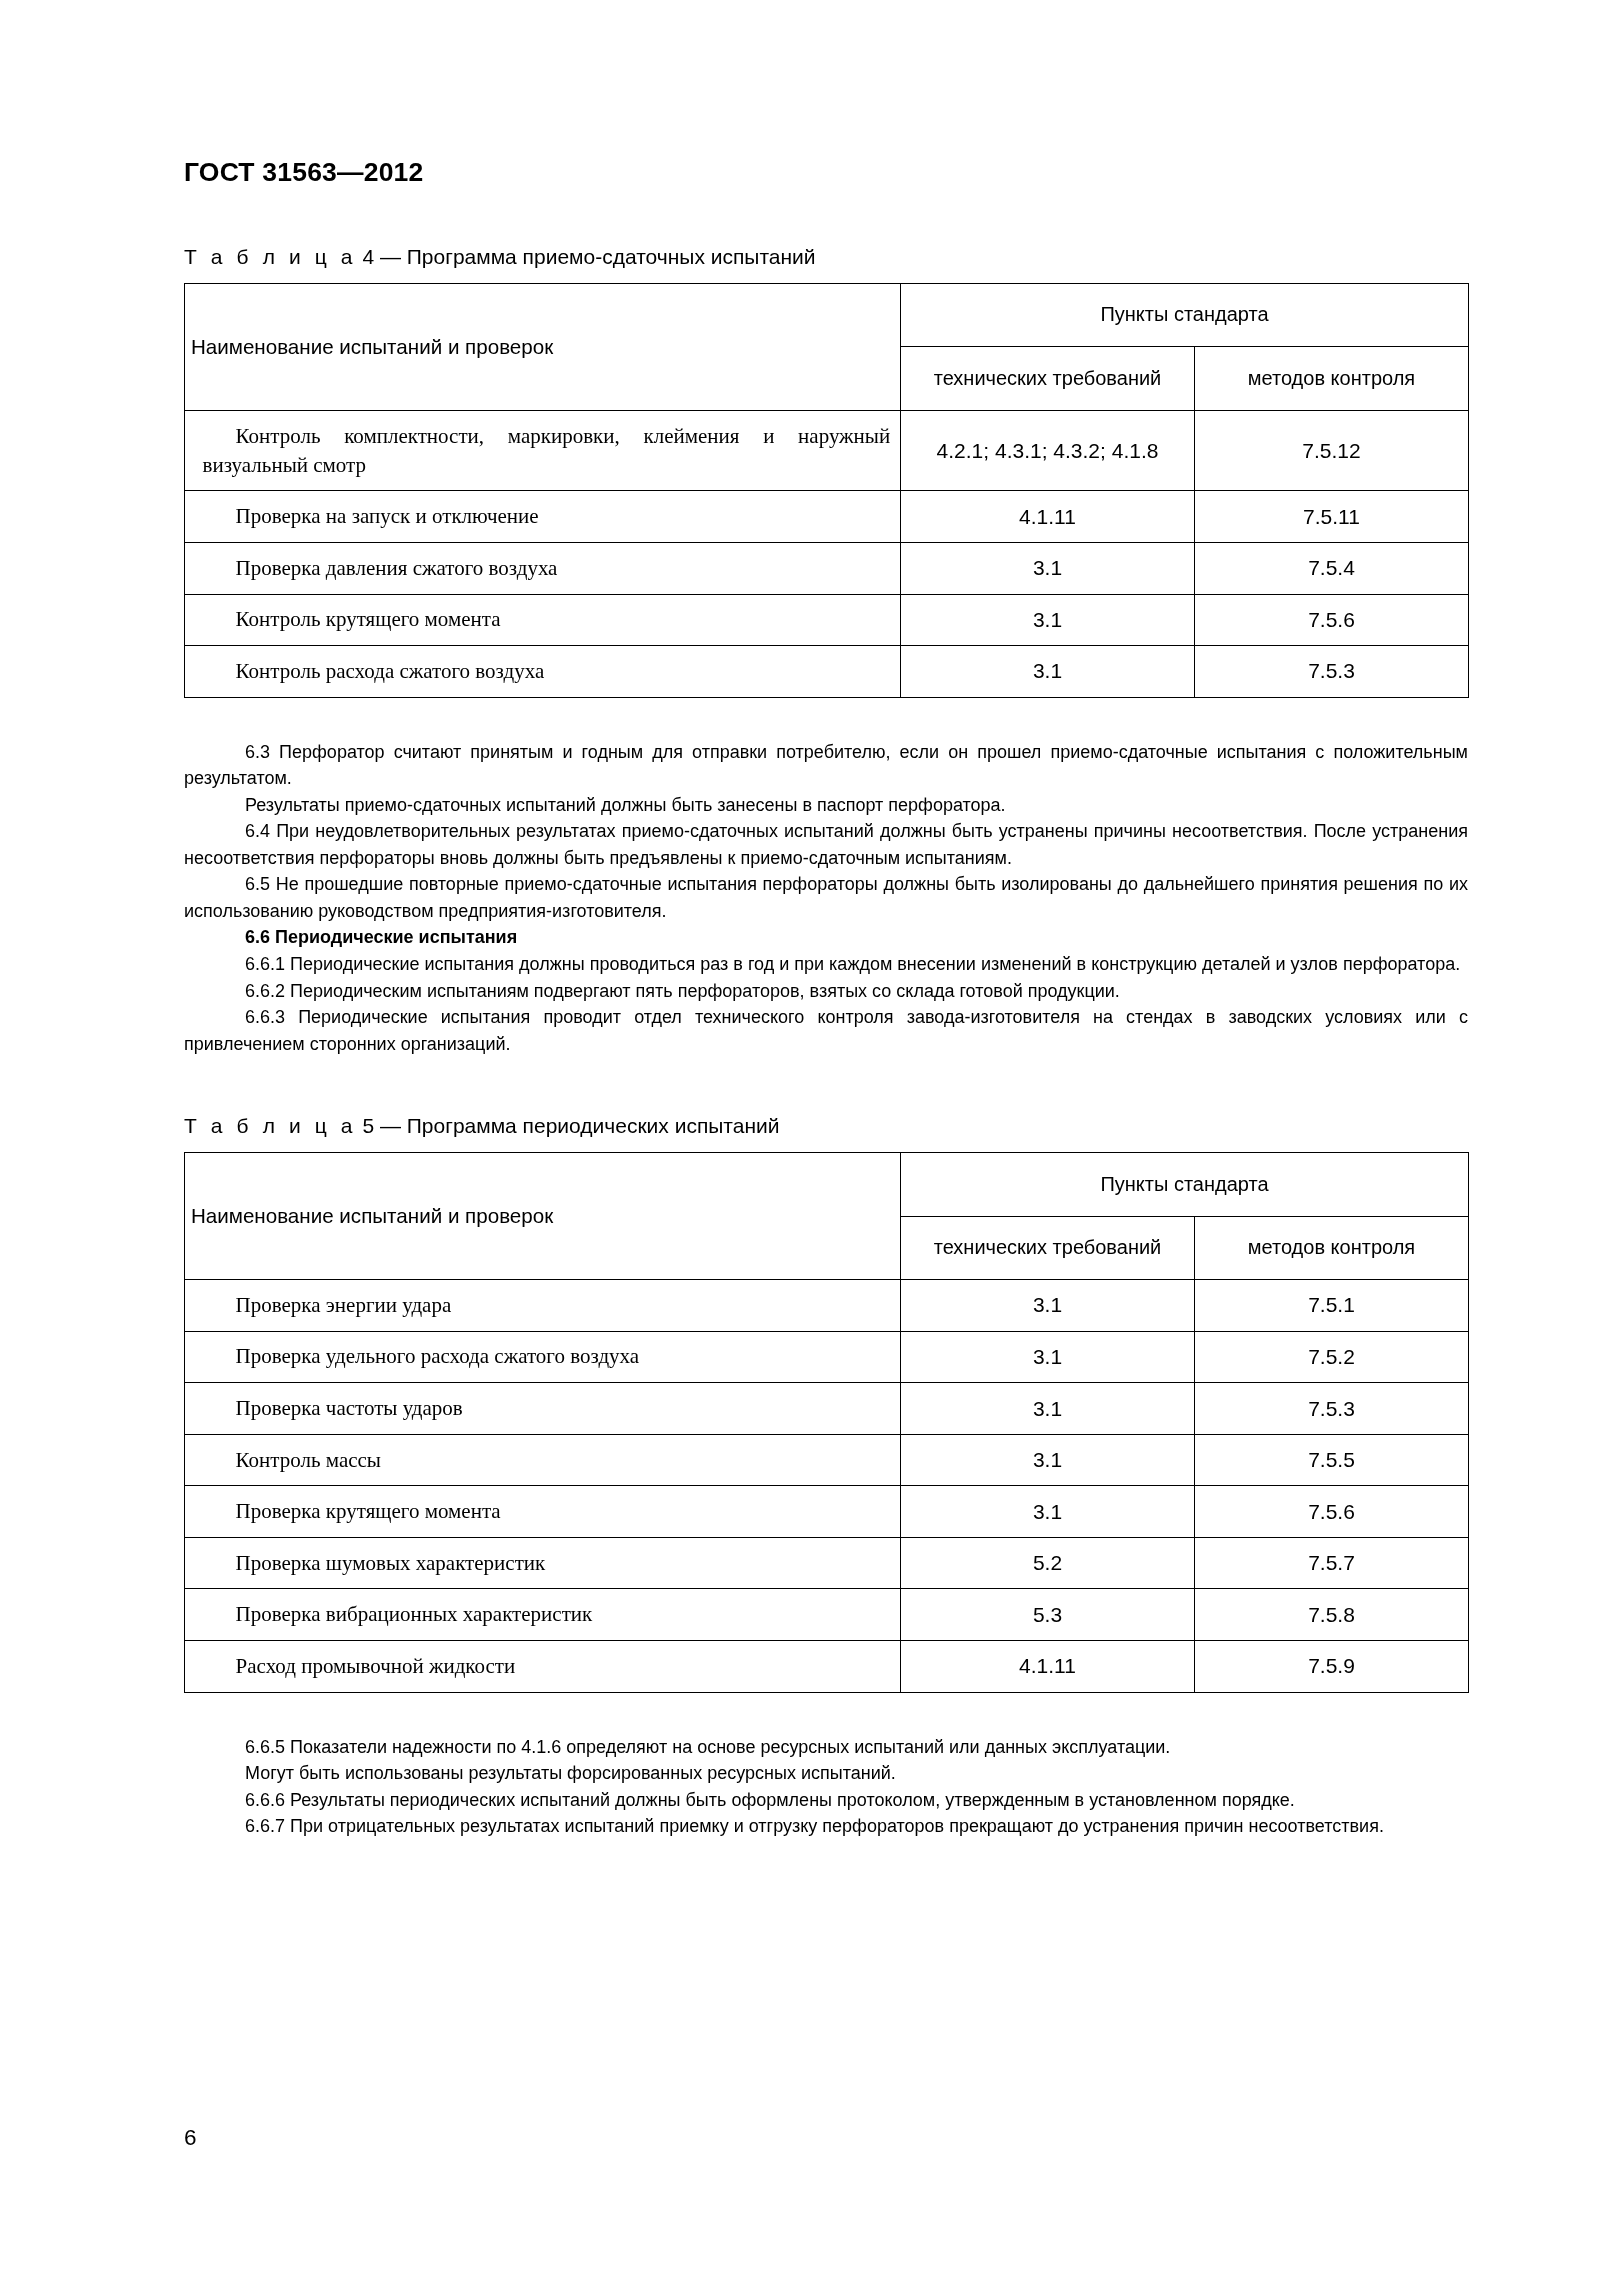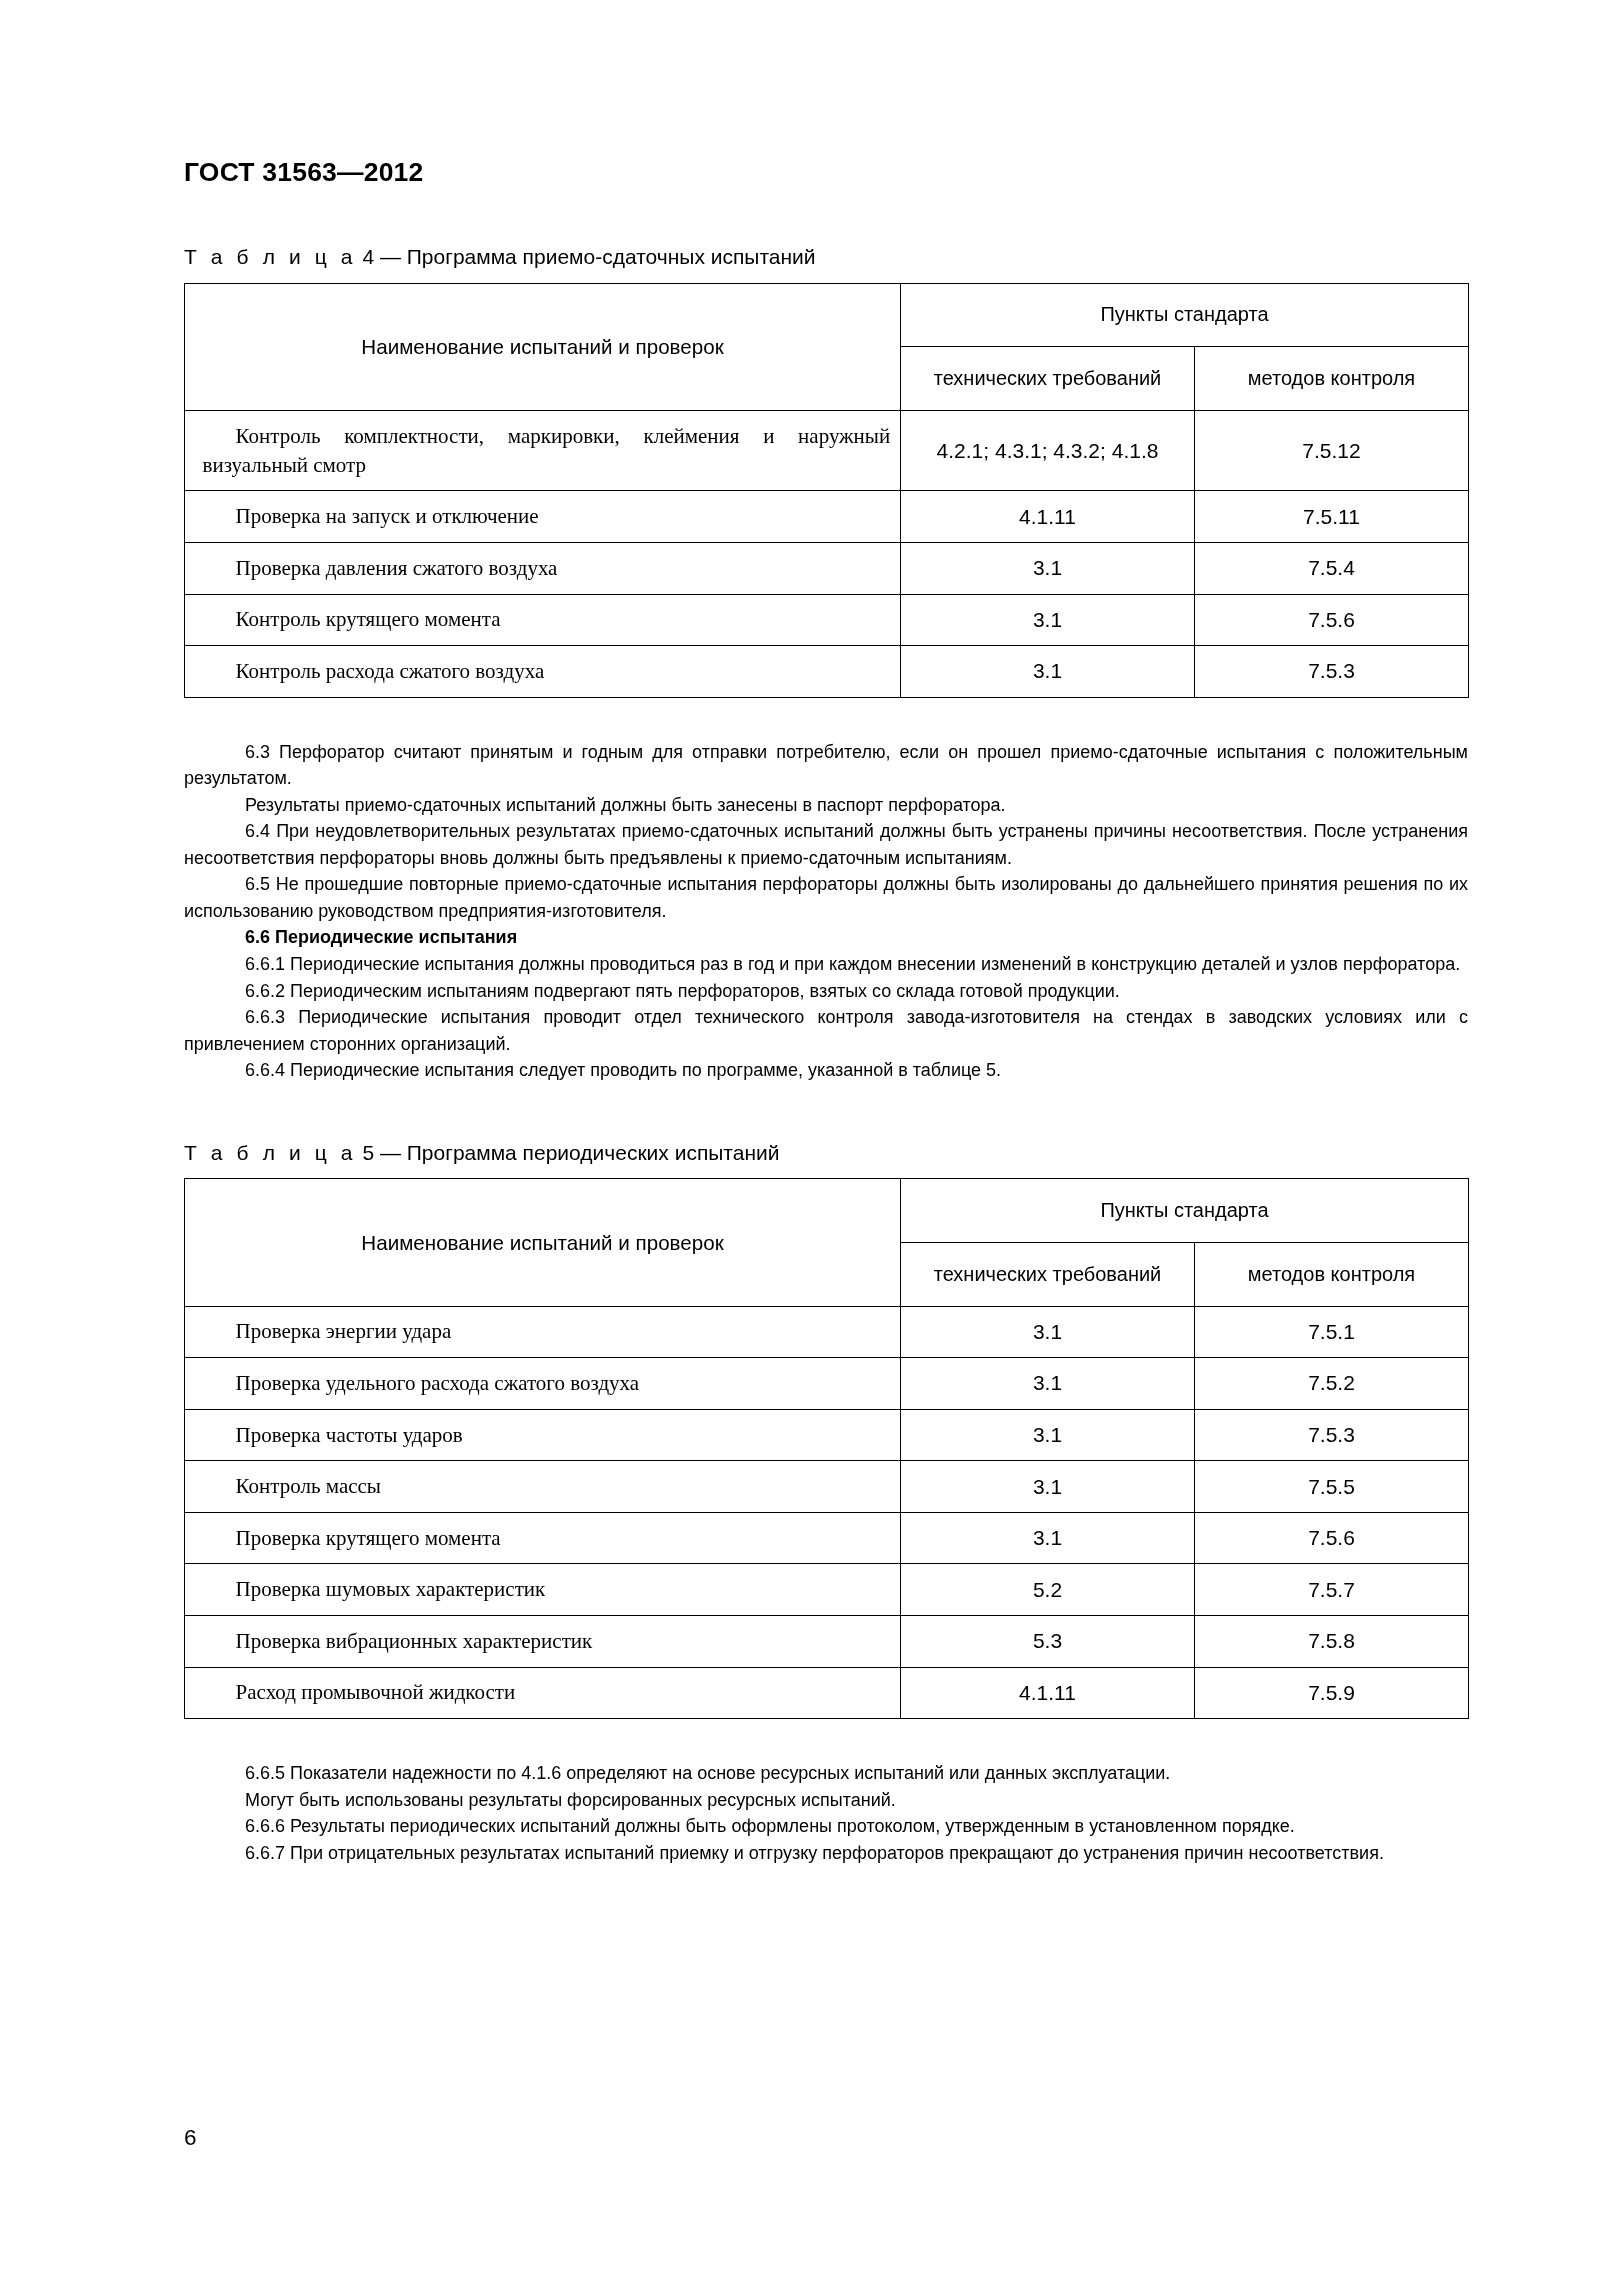--- a/index.html
+++ b/index.html
@@ -63,21 +63,21 @@
     font-weight: normal;
     vertical-align: middle;
     padding: 0;
   }
   table.gost .hdr {
     text-align: center;
     font-size: 20px;
     padding: 8.8px 5.9px;
   }
   table.gost .hdr-name {
-    text-align: center;
+    text-align: left;
     font-size: 20.6px;
   }
   table.gost td.cell-name {
     text-align: left;
     text-indent: 33px;
     padding: 10.8px 9.8px 10.8px 17.6px;
     text-align: justify;
     text-justify: inter-word;
     line-height: 1.38;
     hyphens: manual;
@@ -187,21 +187,20 @@
 
     <div class="after-table">
       <p class="para">6.3  Перфоратор считают принятым и годным для отправки потребителю, если он прошел прие­мо-сдаточные испытания с положительным результатом.</p>
       <p class="para">Результаты приемо-сдаточных испытаний должны быть занесены в паспорт перфоратора.</p>
       <p class="para">6.4  При неудовлетворительных результатах приемо-сдаточных испытаний должны быть устране­ны причины несоответствия. После устранения несоответствия перфораторы вновь должны быть предъявлены к приемо-сдаточным испытаниям.</p>
       <p class="para">6.5  Не прошедшие повторные приемо-сдаточные испытания перфораторы должны быть изолиро­ваны до дальнейшего принятия решения по их использованию руководством предприятия-изгото­вителя.</p>
       <p class="para bold">6.6  Периодические испытания</p>
       <p class="para">6.6.1  Периодические испытания должны проводиться раз в год и при каждом внесении изменений в конструкцию деталей и узлов перфоратора.</p>
       <p class="para">6.6.2  Периодическим испытаниям подвергают пять перфораторов, взятых со склада готовой про­дукции.</p>
       <p class="para">6.6.3  Периодические испытания проводит отдел технического контроля завода-изготовителя на стендах в заводских условиях или с привлечением сторонних организаций.</p>
-      <p class="para">6.6.4  Периодические испытания следует проводить по программе, указанной в таблице 5.</p>
     </div>
 
     <div class="table-caption">
       <span class="tcap-word">Т а б л и ц а</span>
       <span>5</span>
       <span>—</span>
       <span>Программа периодических испытаний</span>
     </div>
 
     <table class="gost">

